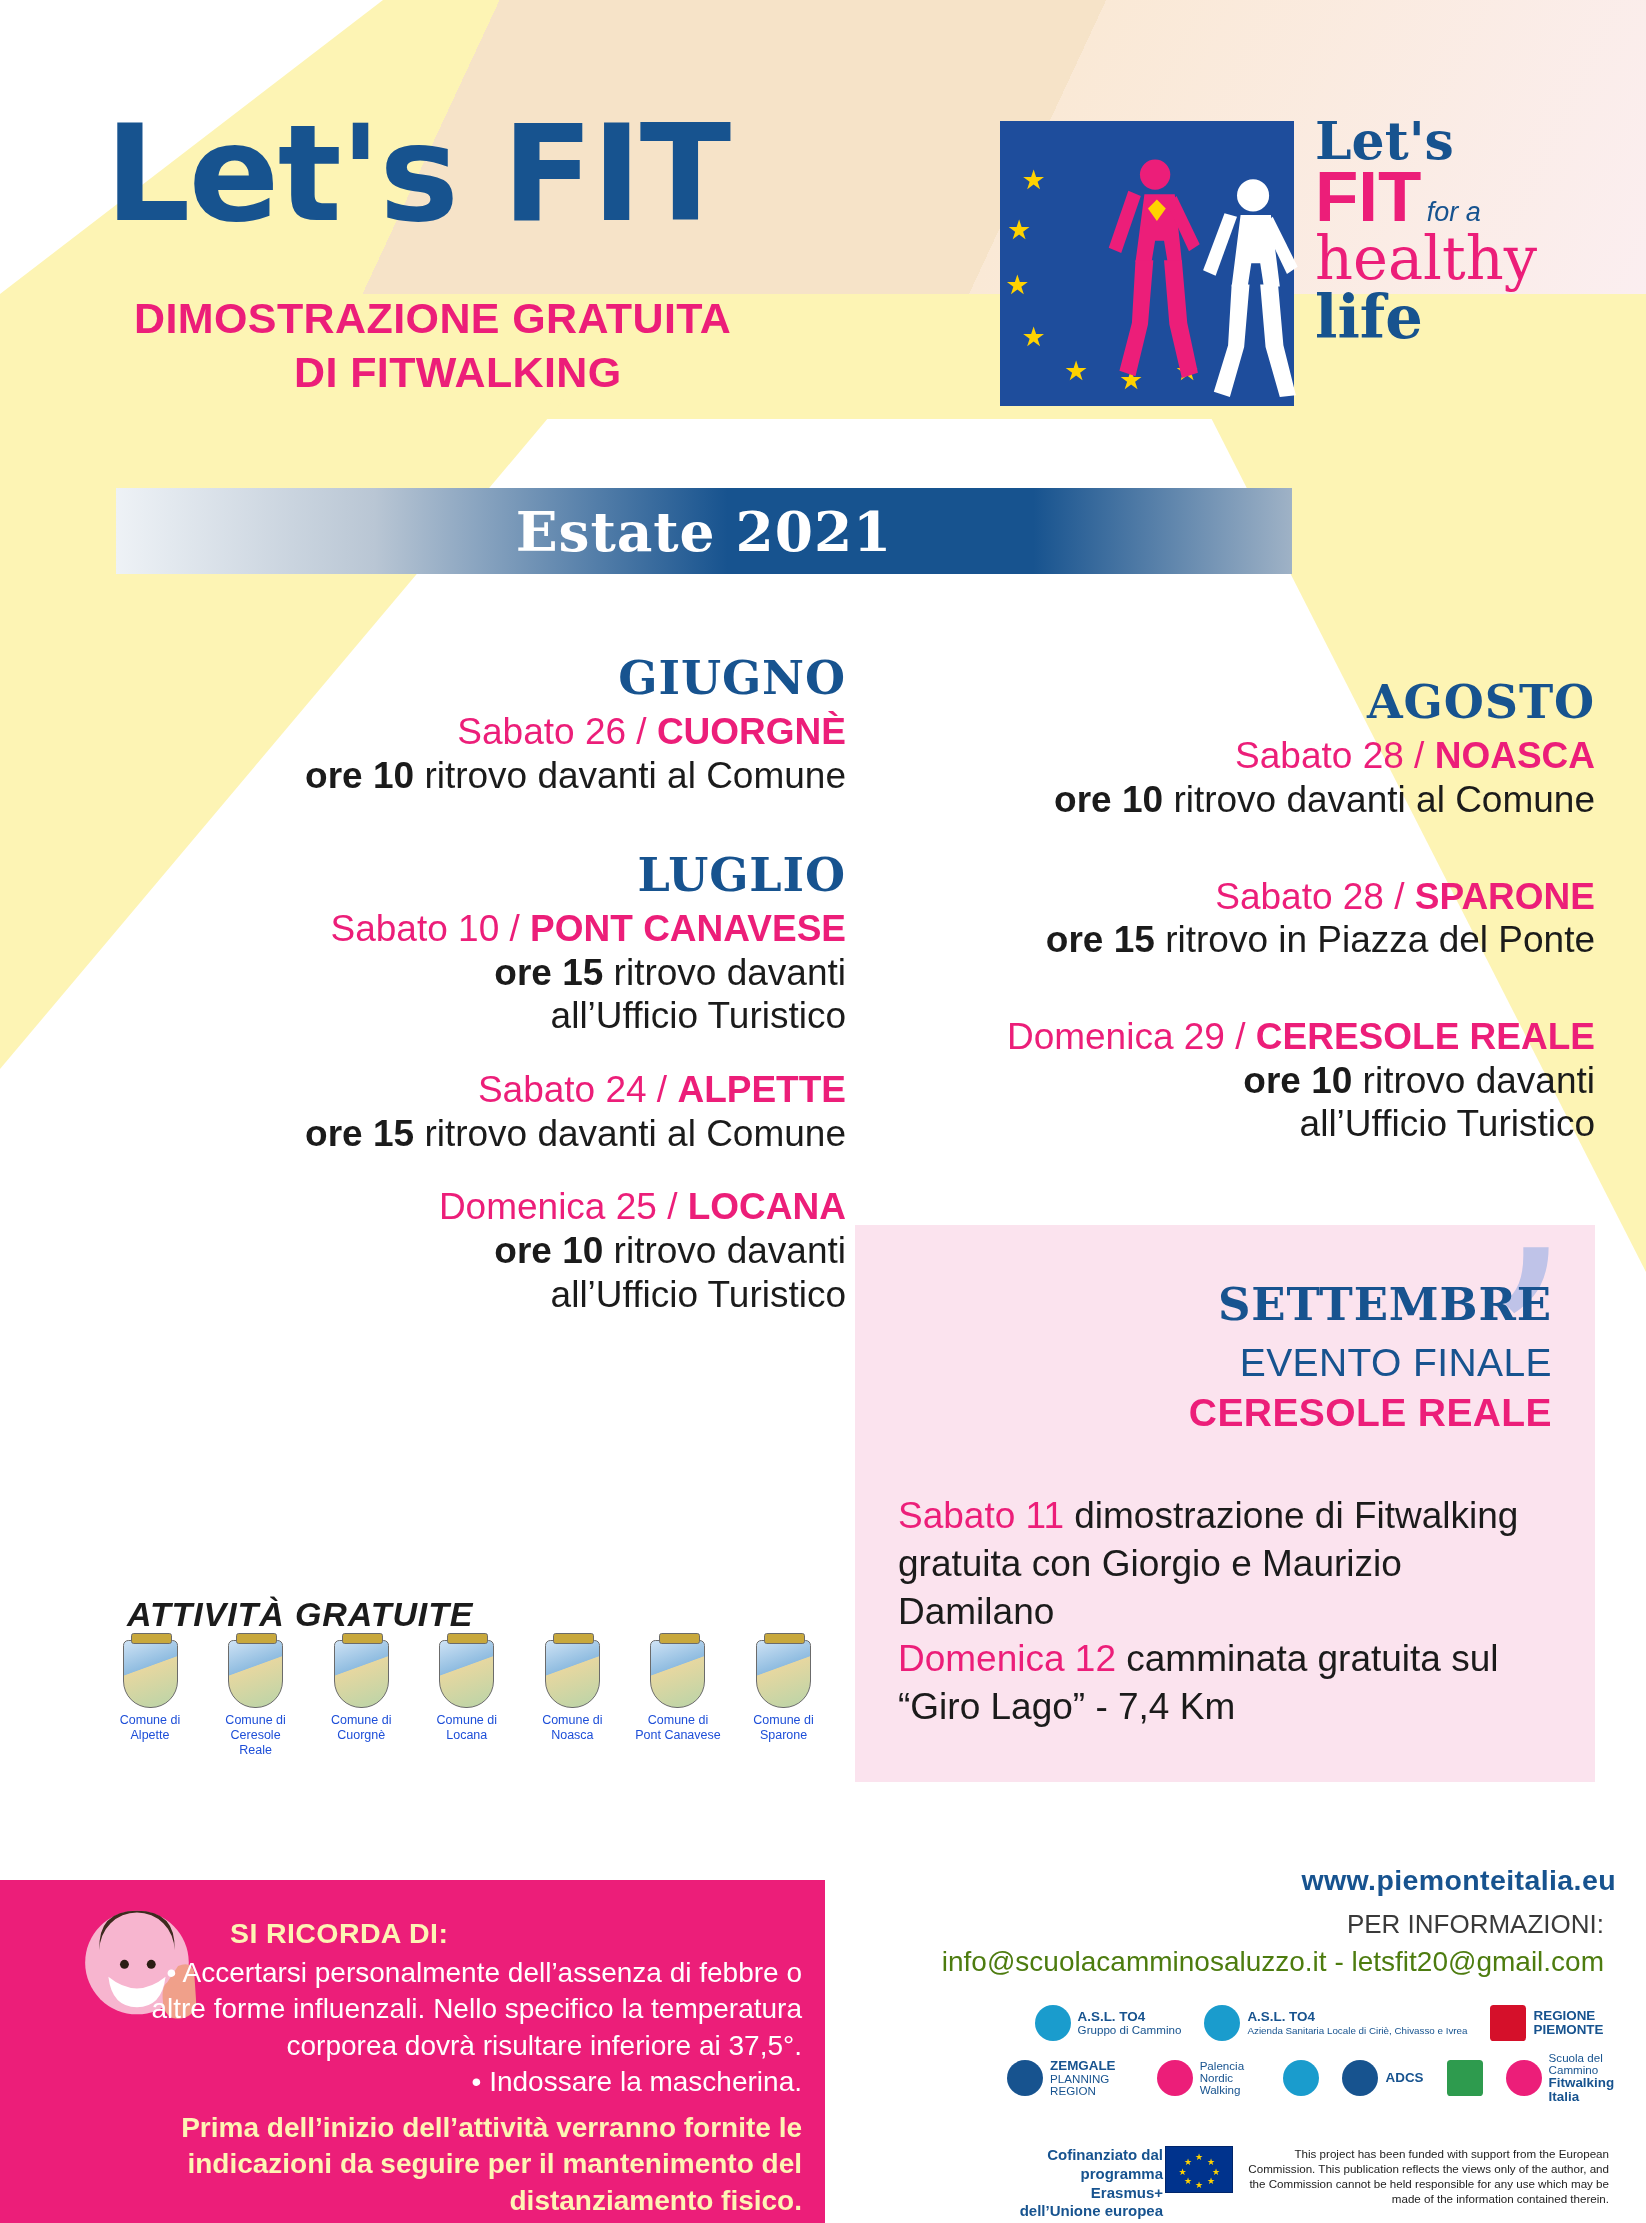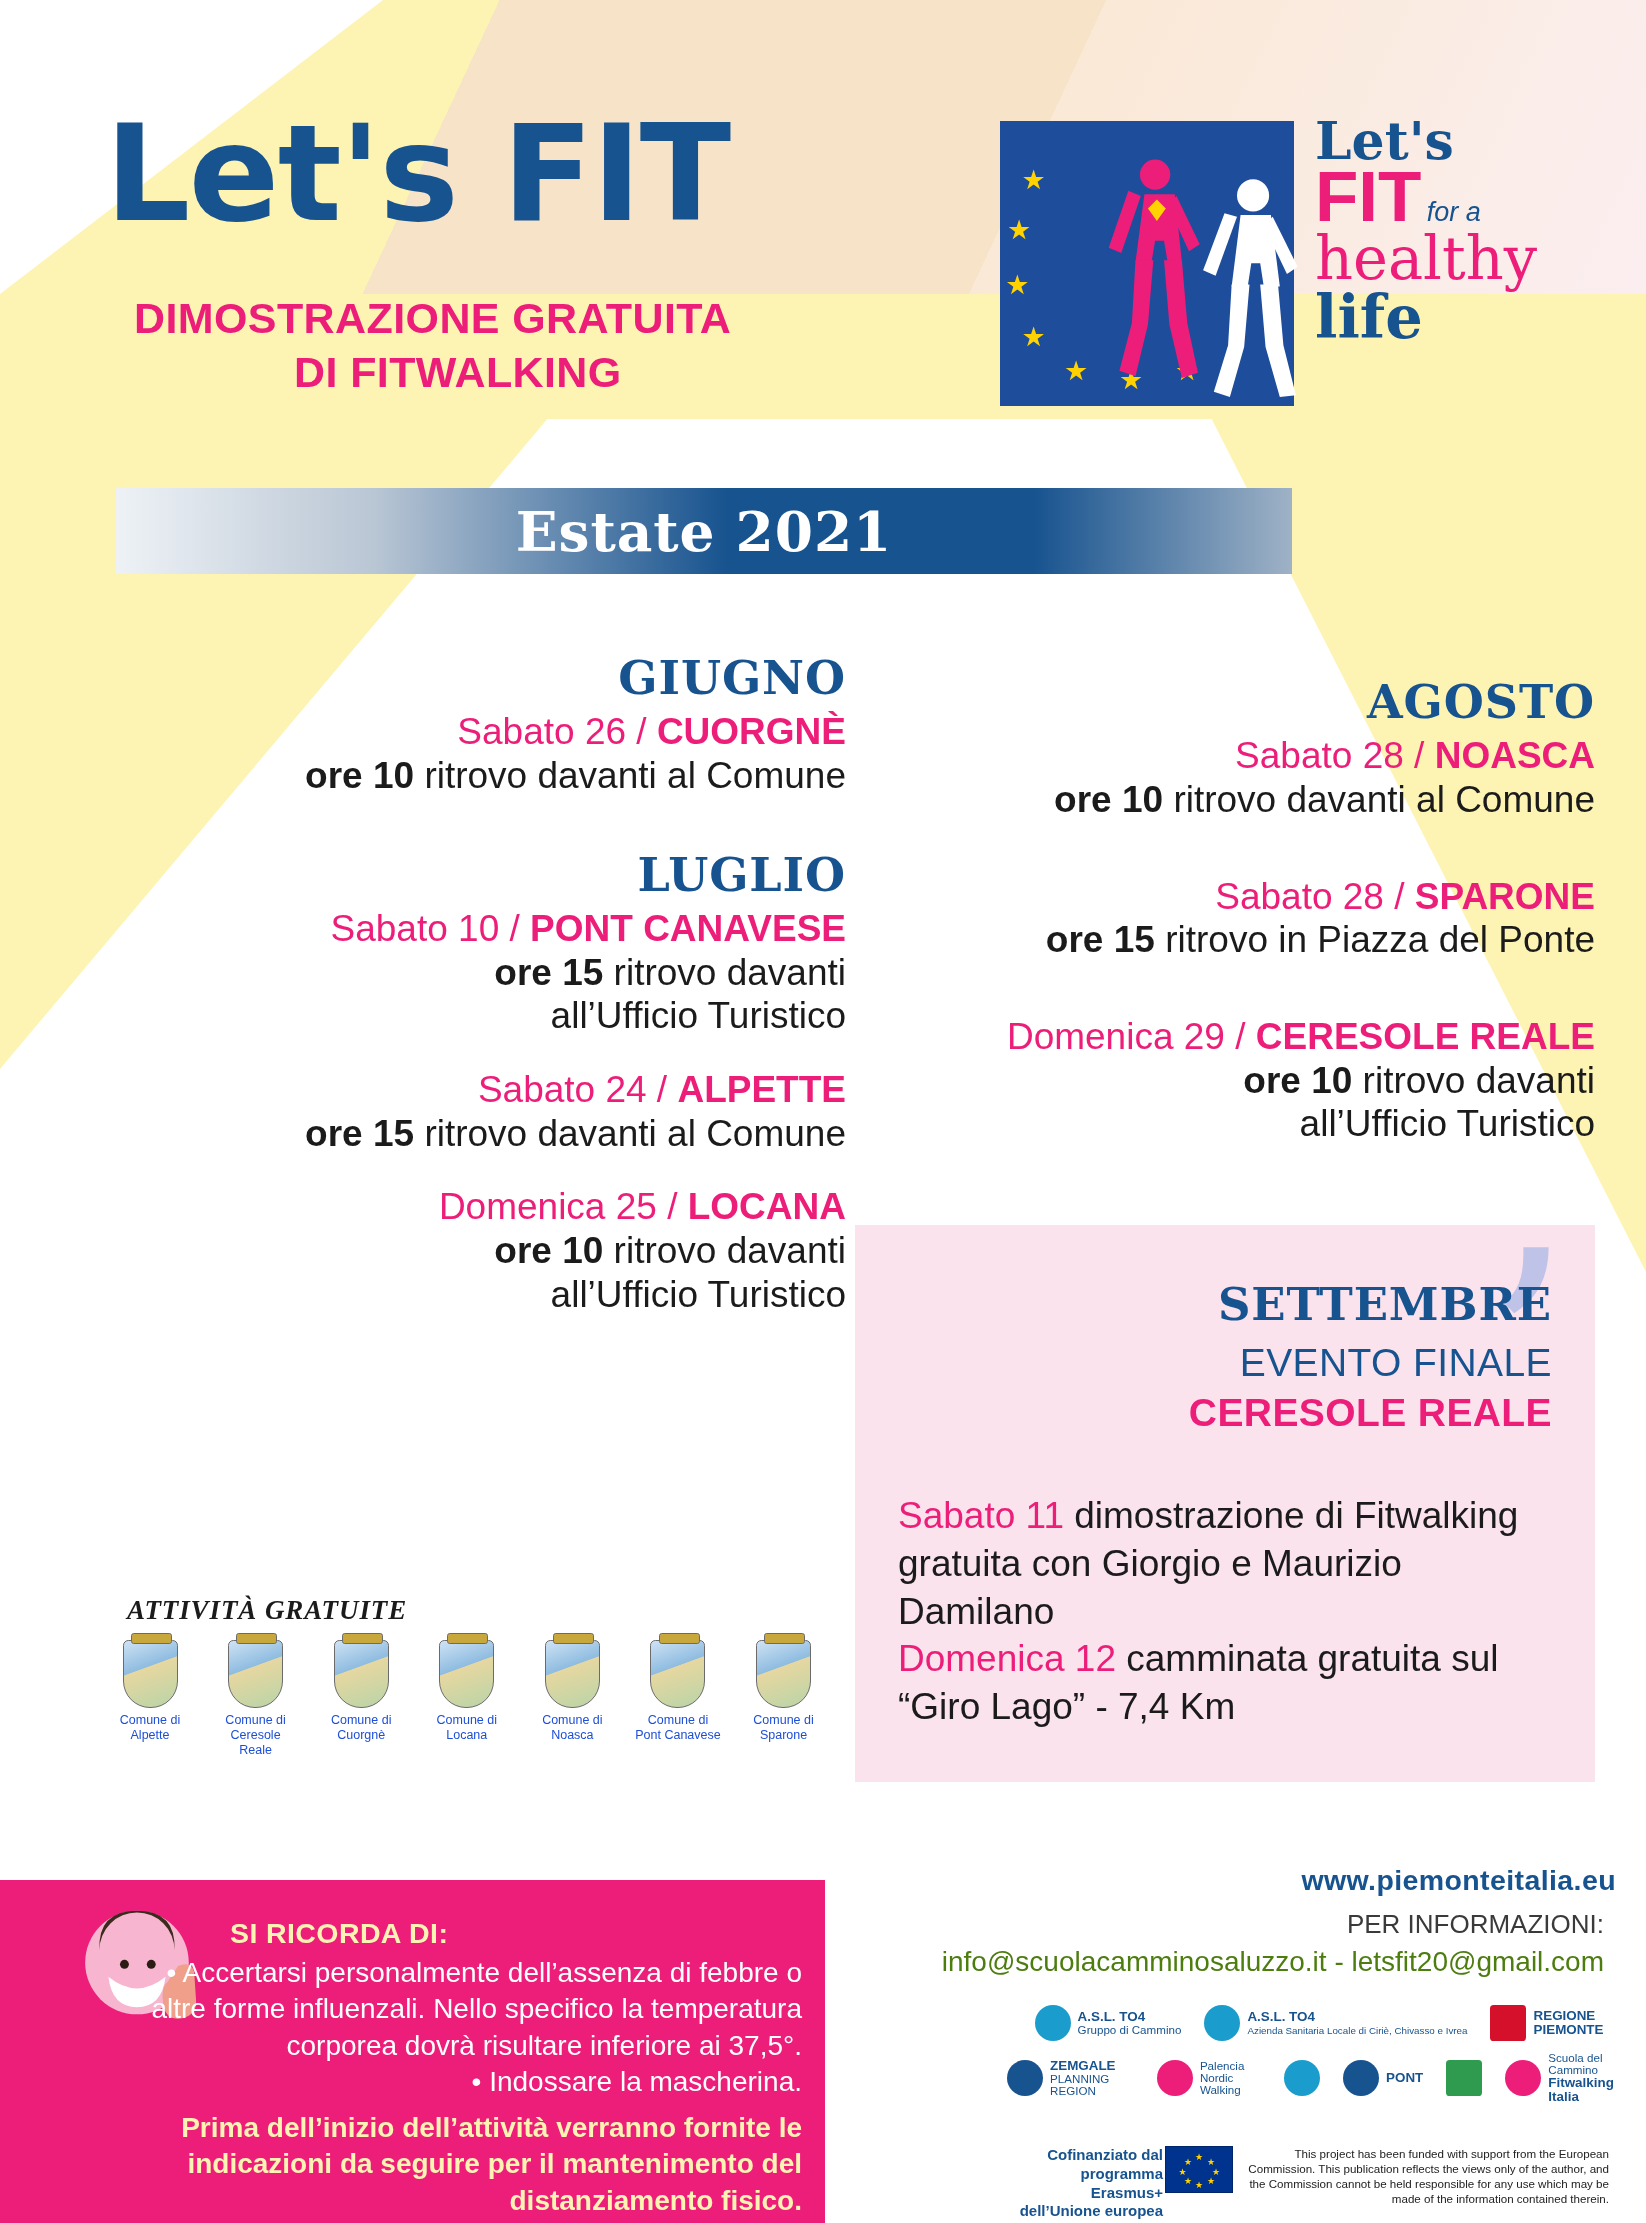--- a/index.html
+++ b/index.html
@@ -127,22 +127,22 @@
   .sett-sub2{
     position:absolute;right:43px;top:166px;text-align:right;
     font-size:39px;font-weight:bold;color:#ec1e79;letter-spacing:0.4px;
   }
   .sett-p{
     position:absolute;left:43px;width:659px;font-size:37px;line-height:1.3;color:#1b1b1b;
   }
   .sett-p em{font-style:normal;color:#ec1e79;}
   
   .attivita{
-    position:absolute;left:127px;top:1595px;font-size:27px;font-style:italic;
-    font-weight:bold;color:#1b1b1b;letter-spacing:0.9px;z-index:5;font-family:Liberation Serif, serif;
+    position:absolute;left:127px;top:1595px;font-size:34px;font-style:italic;
+    font-weight:bold;color:#1b1b1b;letter-spacing:0.9px;z-index:5;
   }
   .crests{position:absolute;left:107px;top:1640px;width:740px;display:flex;gap:19.6px;z-index:5;}
   .crest{width:86px;text-align:center;}
   .crest .shield{
     width:53px;height:66px;margin:0 auto 5.3px;
     border:1.8px solid #6b6b6b;border-radius:5.3px 5.3px 27px 27px;
     background:linear-gradient(160deg,#cfe3f5 0%,#8fbce0 40%,#e6d7a0 41%,#b9d4a8 100%);
     position:relative;
   }
   .crest .shield:before{
@@ -428,21 +428,21 @@
     </div>
     <div class="splogo">
       <div class="spmark mag"></div>
       <div class="spname"><span>Palencia Nordic</span><br><span>Walking</span></div>
     </div>
     <div class="splogo">
       <div class="spmark teal"></div>
     </div>
     <div class="splogo">
       <div class="spmark"></div>
-      <div class="spname"><b>PONT</b></div>
+      <div class="spname"><b>ADCS</b></div>
     </div>
     <div class="splogo">
       <div class="spmark grn"></div>
     </div>
     <div class="splogo">
       <div class="spmark mag"></div>
       <div class="spname"><span>Scuola del Cammino</span><br><b>Fitwalking Italia</b></div>
     </div>
   </div>
 </div>

